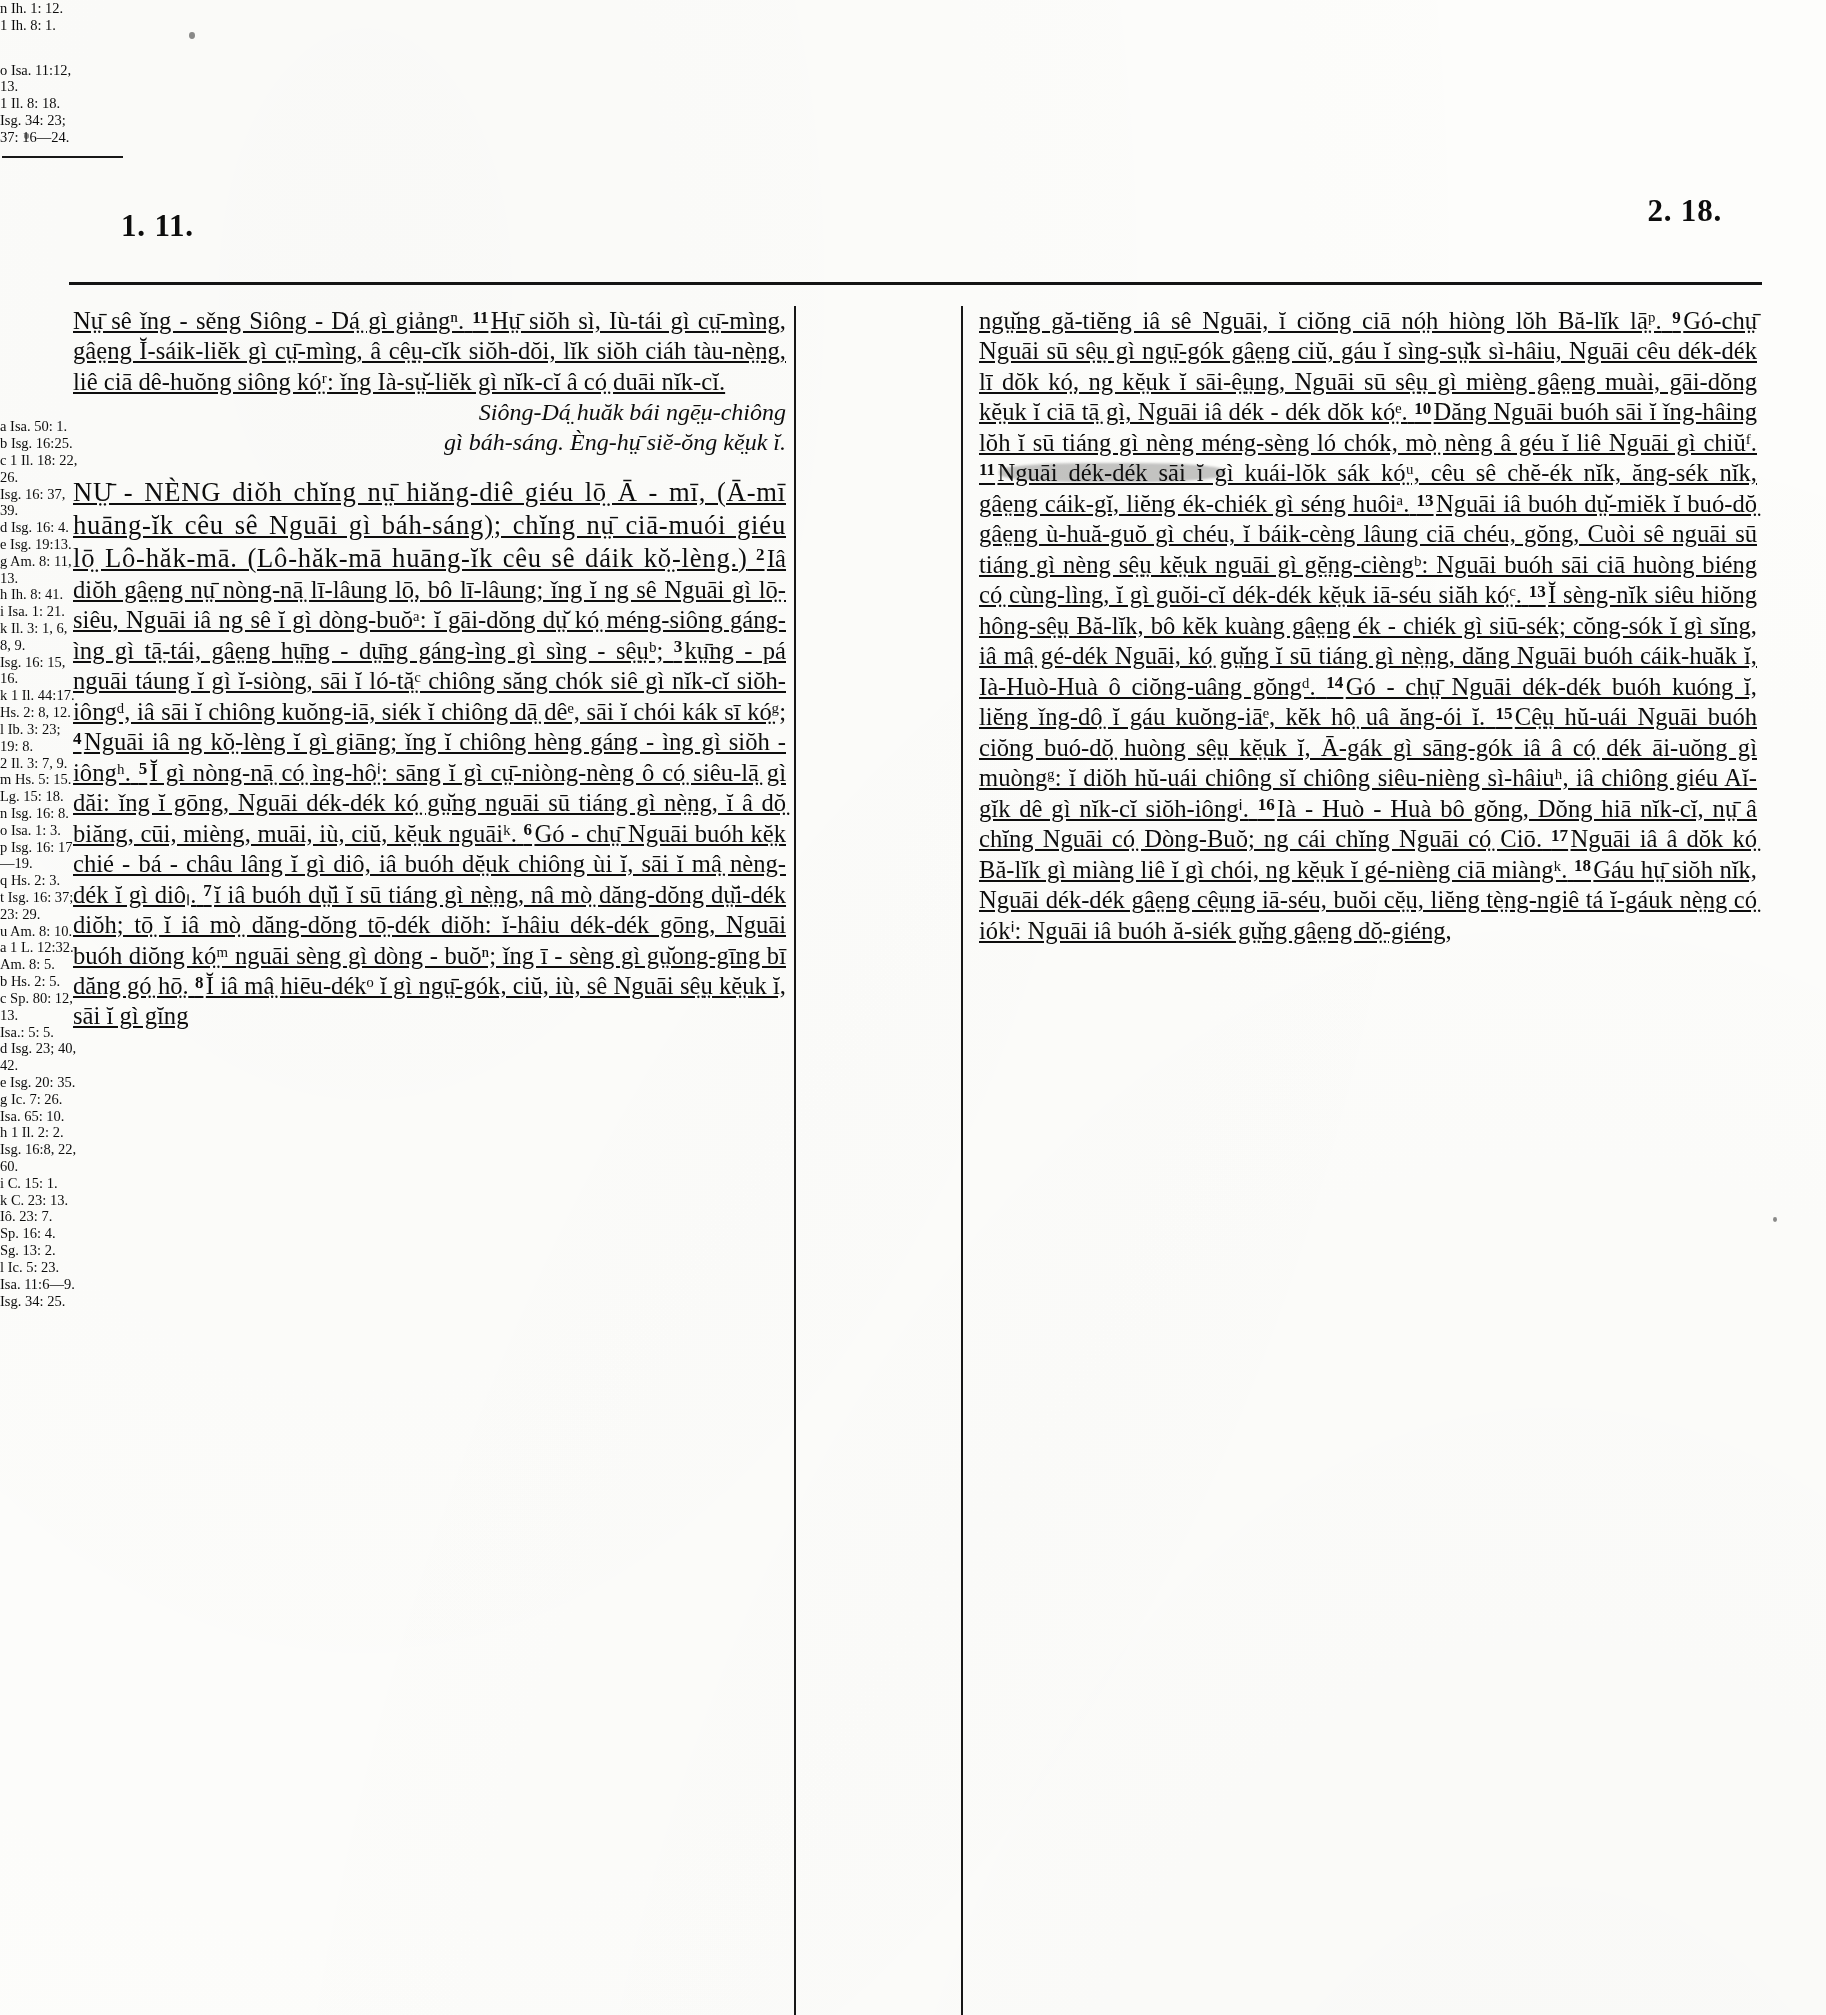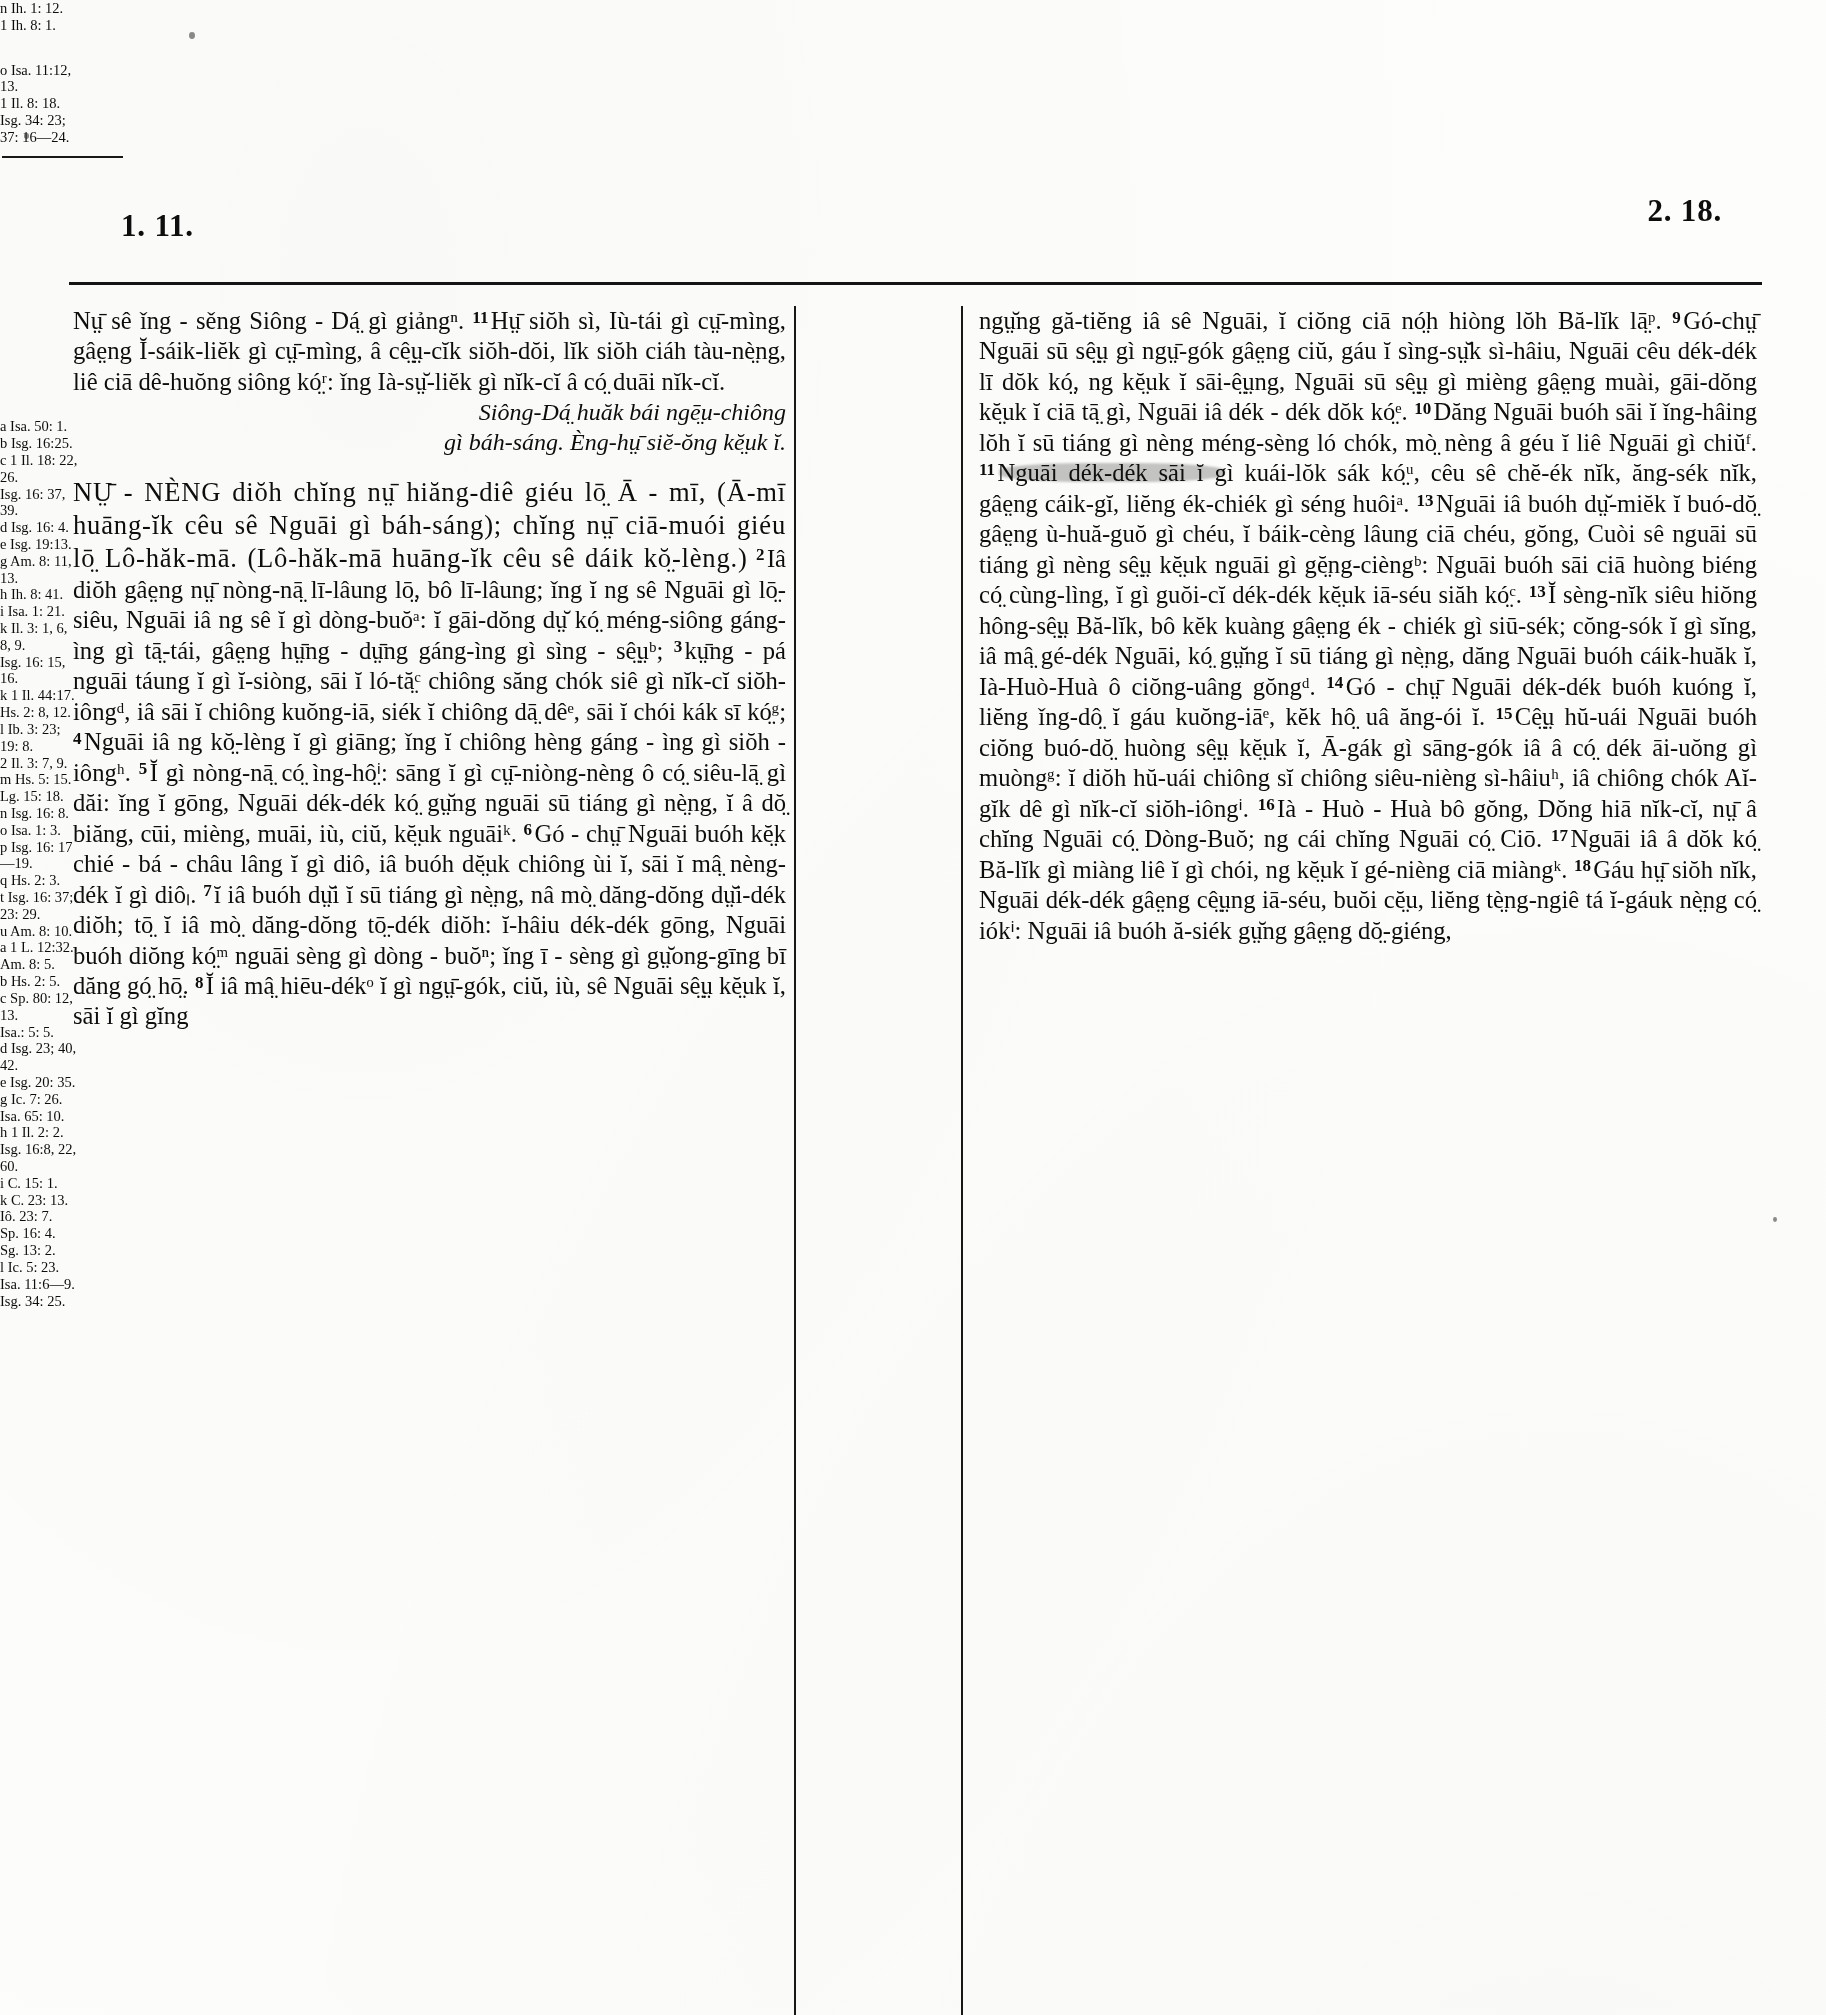--- a/index.html
+++ b/index.html
@@ -103,20 +103,21 @@
     background: #171717;
     top: 306px;
     height: 2466px;
   }
   .vrule-a { left: 794px; }
   .vrule-b { left: 961px; }
 
   p.para {
     margin: 0 0 0.8px 0;
     text-indent: 0;
+    text-decoration: underline;
   }
 
   .vnum {
     font-weight: bold;
     font-size: 17px;
     vertical-align: 6.4px;
     margin-right: 2.4px;
   }
   .chapter-head {
     text-align: center;
@@ -279,21 +280,21 @@
 
   <div class="col col-right">
     <p class="para">
       <span>ngṳ̆ng gă-tiĕng iâ sê Nguāi, ĭ ciŏng ciā nó̤h hiòng lŏh Bă-lĭk lā̤ᵖ.</span>
       <span class="vnum">9</span><span>Gó-chṳ̄ Nguāi sū sê̤ṳ gì ngṳ̄-gók gâe̤ng ciŭ, gáu ĭ sìng-sṳ̆k sì-hâiu, Nguāi cêu dék-dék lī dŏk kó̤, ng kĕ̤uk ĭ sāi-ê̤ṳng, Nguāi sū sê̤ṳ gì mièng gâe̤ng muài, gāi-dŏng kĕ̤uk ĭ ciā tā̤ gì, Nguāi iâ dék - dék dŏk kó̤ᵉ.</span>
       <span class="vnum">10</span><span>Dăng Nguāi buóh sāi ĭ ǐng-hâing lŏh ĭ sū tiáng gì nèng méng-sèng ló chók, mò̤ nèng â géu ĭ liê Nguāi gì chiŭᶠ.</span>
       <span class="vnum">11</span><span>Nguāi dék-dék sāi ĭ gì kuái-lŏk sák kó̤ᵘ, cêu sê chĕ-ék nĭk, ăng-sék nĭk, gâe̤ng cáik-gĭ, liĕng ék-chiék gì séng huôiᵃ.</span>
       <span class="vnum">13</span><span>Nguāi iâ buóh dṳ̆-miĕk ĭ buó-dŏ̤ gâe̤ng ù-huă-guŏ gì chéu, ĭ báik-cèng lâung ciā chéu, gŏng, Cuòi sê nguāi sū tiáng gì nèng sê̤ṳ kĕ̤uk nguāi gì gĕ̤ng-cièngᵇ: Nguāi buóh sāi ciā huòng biéng có̤ cùng-lìng, ĭ gì guŏi-cĭ dék-dék kĕ̤uk iā-séu siăh kó̤ᶜ.</span>
       <span class="vnum">13</span><span>Ĭ sèng-nĭk siêu hiŏng hông-sê̤ṳ Bă-lĭk, bô kĕk kuàng gâe̤ng ék - chiék gì siū-sék; cŏng-sók ĭ gì sĭng, iâ mâ̤ gé-dék Nguāi, kó̤ gṳ̆ng ĭ sū tiáng gì nè̤ng, dăng Nguāi buóh cáik-huăk ĭ, Ià-Huò-Huà ô ciŏng-uâng gŏngᵈ.</span>
       <span class="vnum">14</span><span>Gó - chṳ̄ Nguāi dék-dék buóh kuóng ĭ, liĕng ǐng-dô̤ ĭ gáu kuŏng-iāᵉ, kĕk hô̤ uâ ăng-ói ĭ.</span>
-      <span class="vnum">15</span><span>Cê̤ṳ hŭ-uái Nguāi buóh ciŏng buó-dŏ̤ huòng sê̤ṳ kĕ̤uk ĭ, Ā-gák gì sāng-gók iâ â có̤ dék āi-uŏng gì muòngᵍ: ĭ diŏh hŭ-uái chiông sĭ chiông siêu-nièng sì-hâiuʰ, iâ chiông chók Aĭ-gĭk dê gì nĭk-cĭ siŏh-iôngⁱ.</span>
+      <span class="vnum">15</span><span>Cê̤ṳ hŭ-uái Nguāi buóh ciŏng buó-dŏ̤ huòng sê̤ṳ kĕ̤uk ĭ, Ā-gák gì sāng-gók iâ â có̤ dék āi-uŏng gì muòngᵍ: ĭ diŏh hŭ-uái chiông sĭ chiông siêu-nièng sì-hâiuʰ, iâ chiông giéu Aĭ-gĭk dê gì nĭk-cĭ siŏh-iôngⁱ.</span>
       <span class="vnum">16</span><span>Ià - Huò - Huà bô gŏng, Dŏng hiā nĭk-cĭ, nṳ̄ â chĭng Nguāi có̤ Dòng-Buŏ; ng cái chĭng Nguāi có̤ Ciō.</span>
       <span class="vnum">17</span><span>Nguāi iâ â dŏk kó̤ Bă-lĭk gì miàng liê ĭ gì chói, ng kĕ̤uk ĭ gé-nièng ciā miàngᵏ.</span>
       <span class="vnum">18</span><span>Gáu hṳ̄ siŏh nĭk, Nguāi dék-dék gâe̤ng cê̤ṳng iā-séu, buŏi cĕ̤u, liĕng tè̤ng-ngiê tá ĭ-gáuk nè̤ng có̤ iókⁱ: Nguāi iâ buóh ă-siék gṳ̆ng gâe̤ng dŏ̤-giéng,</span>
     </p>
   </div>
 
   <div class="speck" style="left:189px;  top:32px;  width:6.4px; height:7.3px;"></div>
   <div class="speck" style="left:24px;   top:133px; width:4.8px; height:5.6px;"></div>
   <div class="speck" style="left:1773px; top:1217px;width:4px; height:4.8px;"></div>
   <div class="smear" style="left:999px; top:463px; width:226px; height:19.3px;"></div>

